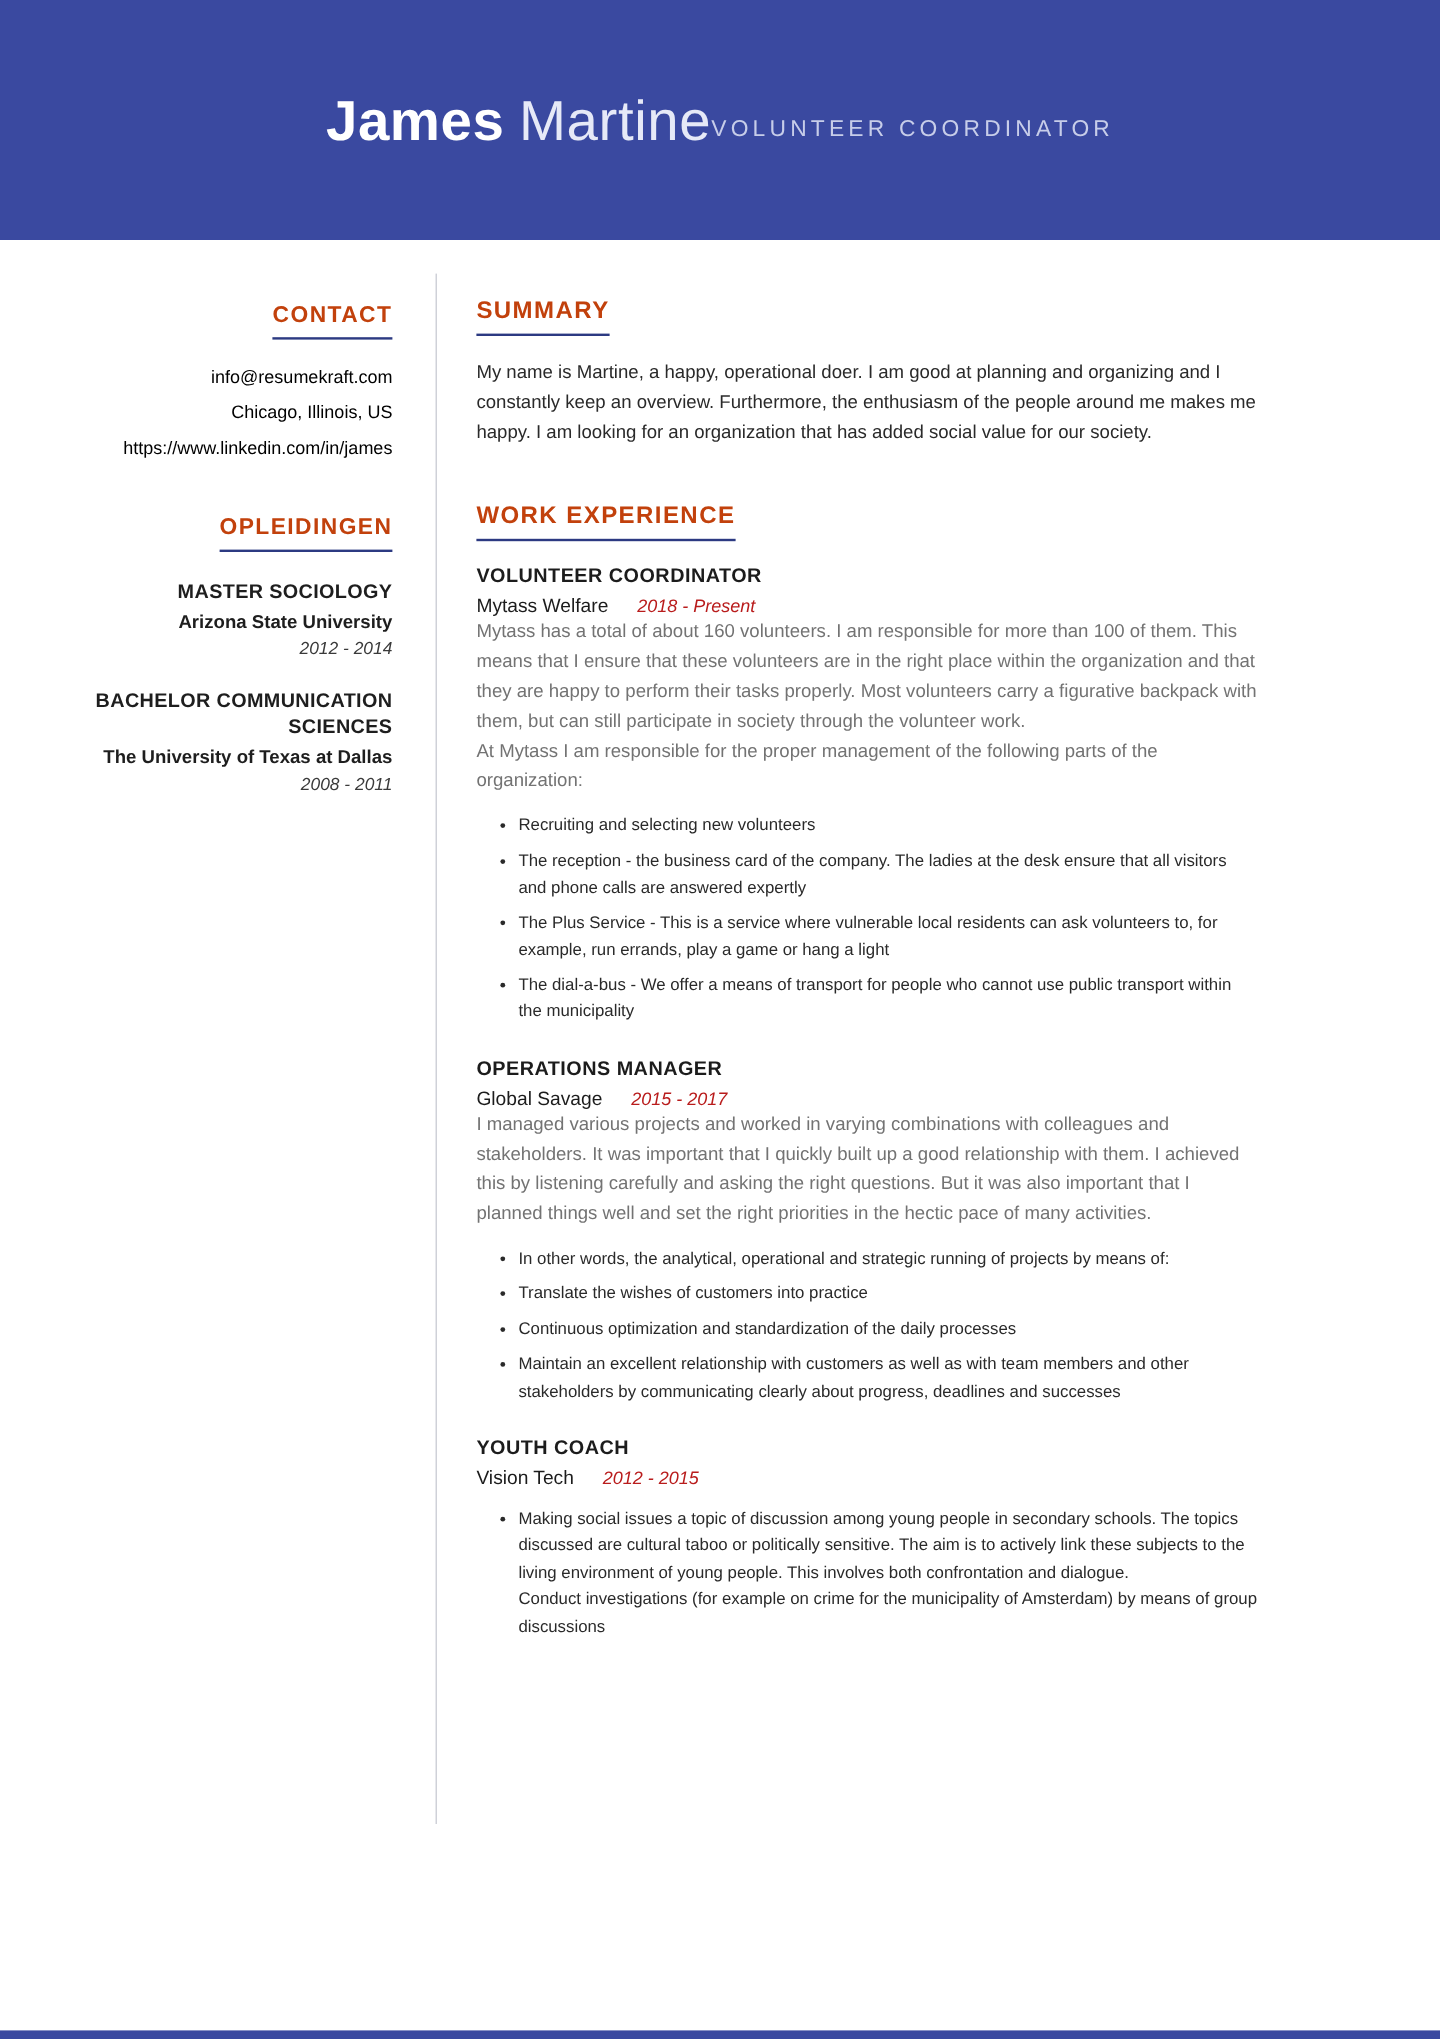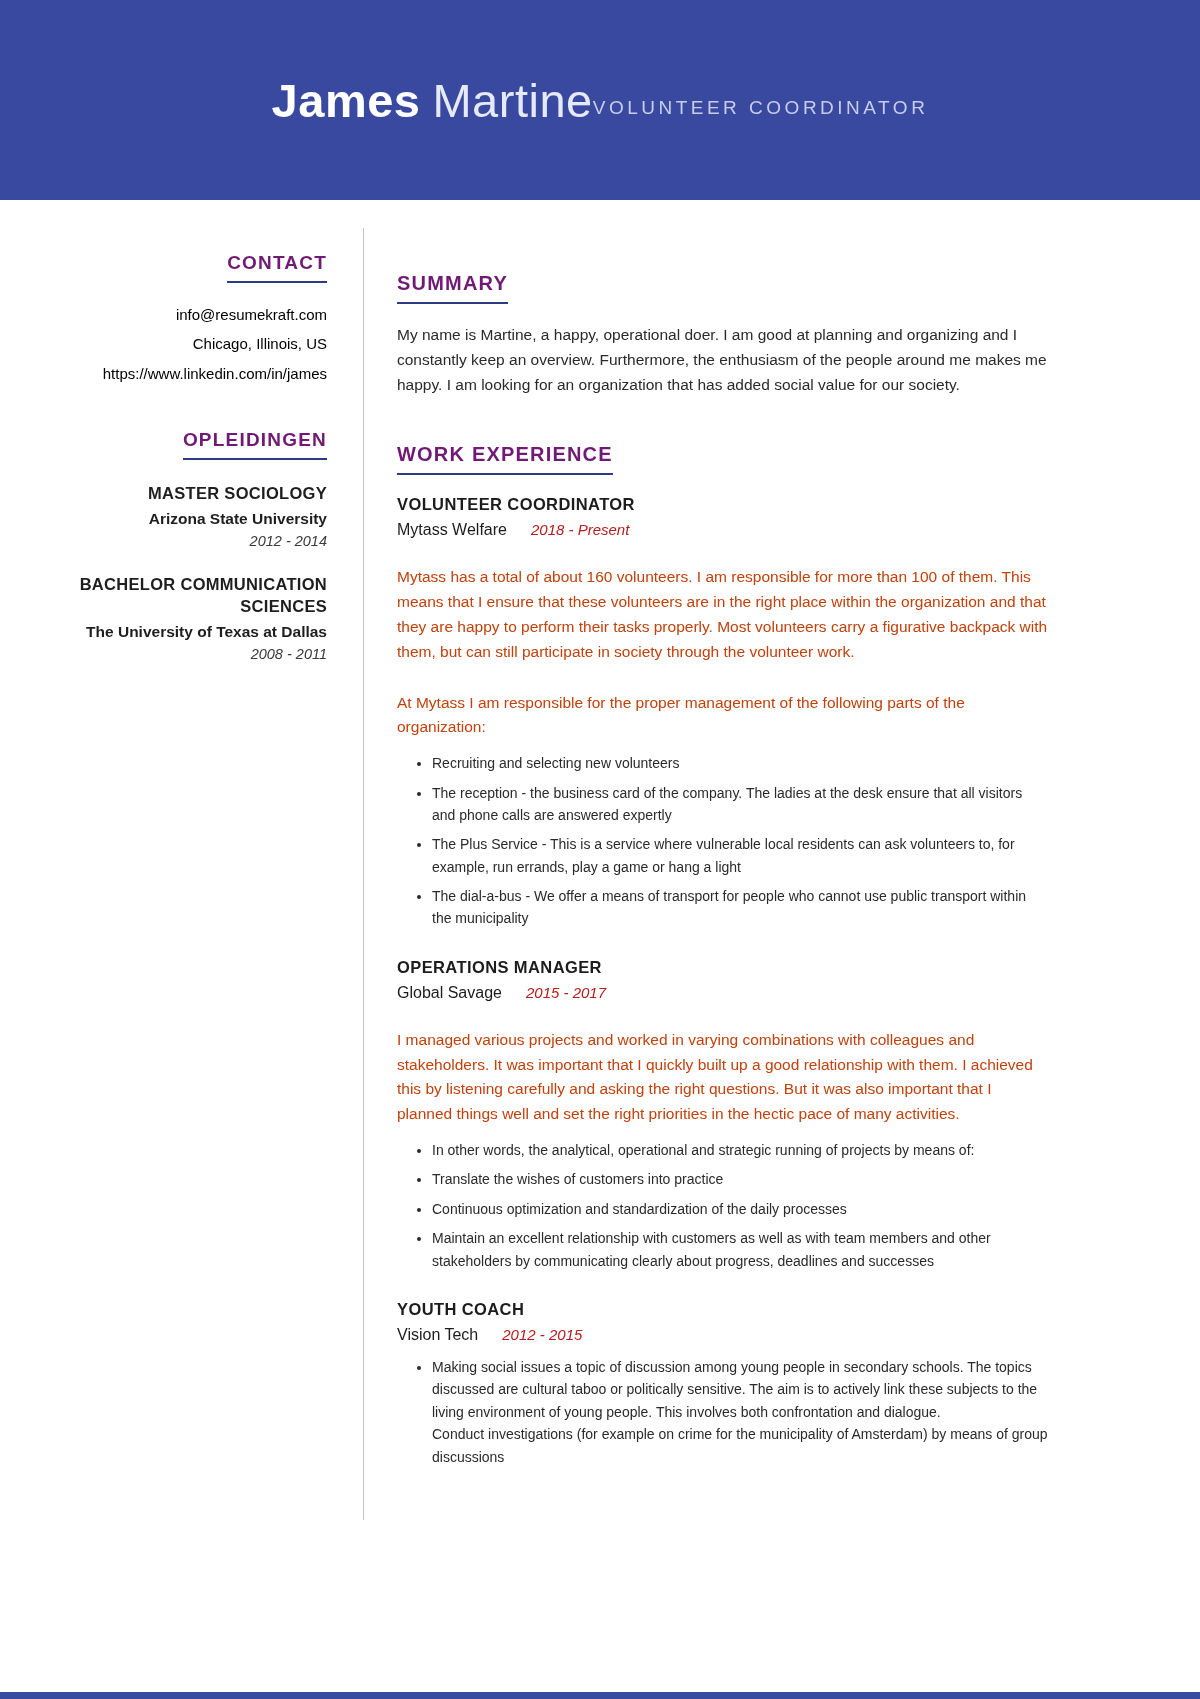--- a/index.html
+++ b/index.html
@@ -46,27 +46,27 @@
     background: #c4c6cf;
   }
   .sidebar {
     width: 363px;
     flex: 0 0 363px;
     padding: 52px 36px 0 28px;
     text-align: right;
   }
   .main {
     flex: 1;
-    padding: 72px 152px 0 34px;
+    padding: 48px 152px 0 34px;
   }
 
   
   .section-heading {
     display: inline-block;
-    color: #701a75;
+    color: #c2410c;
     font-size: 19px;
     font-weight: 700;
     letter-spacing: 1.2px;
     padding-bottom: 7px;
     border-bottom: 2px solid #2c3a82;
   }
   .main .section-heading { font-size: 20px; }
 
   
   .contact-list { margin-top: 18px; }
@@ -114,24 +114,24 @@
   .job-title {
     font-size: 16.5px;
     font-weight: 700;
     letter-spacing: 0.4px;
     color: #1c1c1c;
   }
   .job-meta { margin-top: 7px; }
   .job-company { font-weight: 400; font-size: 16px; color: #1c1c1c; }
   .job-dates { font-style: italic; font-size: 15px; color: #b91c1c; margin-left: 24px; }
   .job-para {
-    margin-top: 26px;
+    margin-top: 0;
     font-size: 15.5px;
     line-height: 1.6;
-    color: #c2410c;
+    color: #737373;
   }
   .job-bullets {
     margin-top: 12px;
     padding-left: 35px;
     list-style-type: disc;
   }
   .job-bullets li {
     font-size: 14px;
     line-height: 1.6;
     margin-bottom: 7px;

